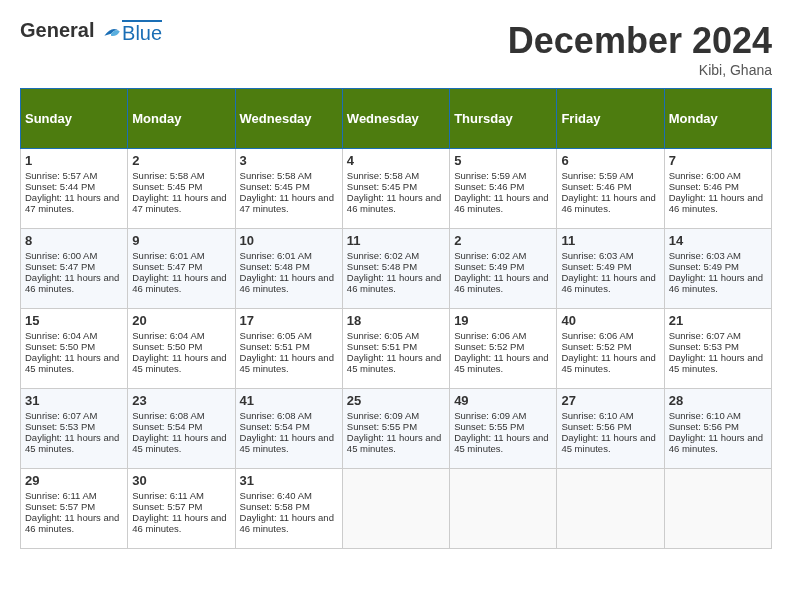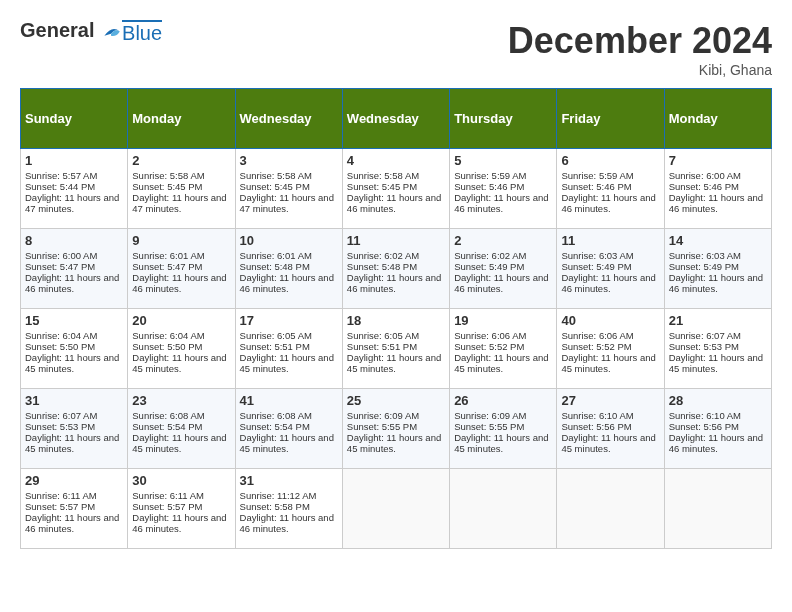--- a/index.html
+++ b/index.html
@@ -256,21 +256,21 @@
         <span>Sunset: 5:54 PM</span><br>
         <span>Daylight: 11 hours and 45 minutes.</span>
       </td>
         <td>
         <span class="day-num">25</span>
         <span>Sunrise: 6:09 AM</span><br>
         <span>Sunset: 5:55 PM</span><br>
         <span>Daylight: 11 hours and 45 minutes.</span>
       </td>
         <td>
-        <span class="day-num">26</span>
+        <span class="day-num">49</span>
         <span>Sunrise: 6:09 AM</span><br>
         <span>Sunset: 5:55 PM</span><br>
         <span>Daylight: 11 hours and 45 minutes.</span>
       </td>
         <td>
         <span class="day-num">27</span>
         <span>Sunrise: 6:10 AM</span><br>
         <span>Sunset: 5:56 PM</span><br>
         <span>Daylight: 11 hours and 45 minutes.</span>
       </td>
@@ -289,21 +289,21 @@
         <span>Daylight: 11 hours and 46 minutes.</span>
       </td>
         <td>
         <span class="day-num">30</span>
         <span>Sunrise: 6:11 AM</span><br>
         <span>Sunset: 5:57 PM</span><br>
         <span>Daylight: 11 hours and 46 minutes.</span>
       </td>
         <td>
         <span class="day-num">31</span>
-        <span>Sunrise: 11:12 AM</span><br>
+        <span>Sunrise: 6:40 AM</span><br>
         <span>Sunset: 5:58 PM</span><br>
         <span>Daylight: 11 hours and 46 minutes.</span>
       </td>
         <td class="empty-cell"></td>
         <td class="empty-cell"></td>
         <td class="empty-cell"></td>
         <td class="empty-cell"></td>
       </tr>
     </tbody>
 </table>

